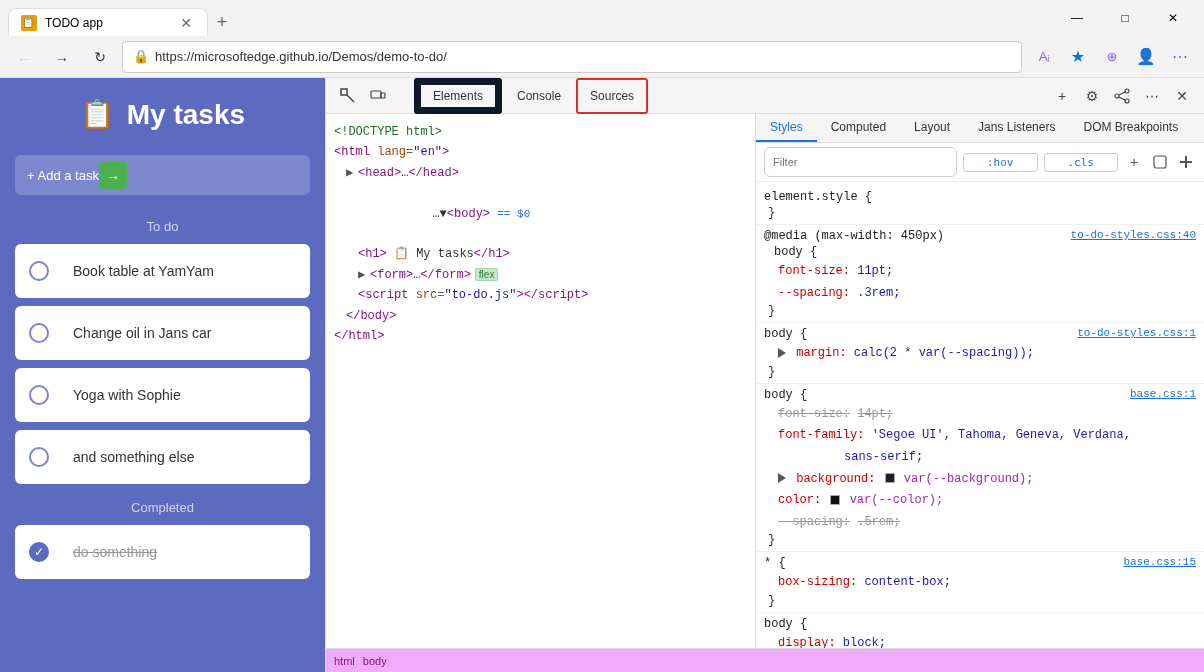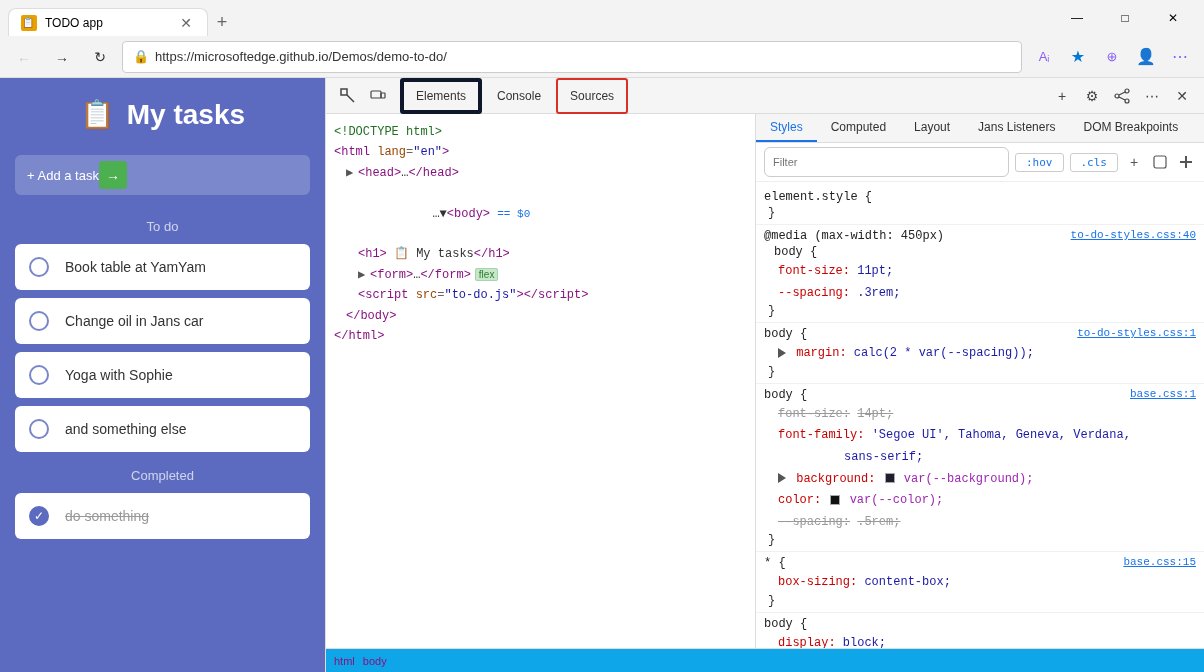--- a/index.html
+++ b/index.html
@@ -30,21 +30,21 @@
     .main-content { display: flex; flex: 1; overflow: hidden; }
 
     
     .todo-app { width: 325px; background: #5c6bc0; flex-shrink: 0; display: flex; flex-direction: column; padding: 20px 15px; color: white; overflow-y: auto; }
     .todo-header { display: flex; align-items: center; gap: 12px; margin-bottom: 24px; justify-content: center; }
     .todo-icon { font-size: 28px; }
     .todo-title { font-size: 28px; font-weight: bold; color: white; }
     .add-task-bar { background: rgba(255,255,255,0.2); border-radius: 6px; height: 40px; display: flex; align-items: center; padding: 0 12px; margin-bottom: 20px; cursor: pointer; }
     .add-task-arrow { background: #4caf50; border-radius: 4px; width: 28px; height: 28px; display: flex; align-items: center; justify-content: center; color: white; font-size: 14px; }
     .section-label { text-align: center; font-size: 13px; color: rgba(255,255,255,0.7); margin-bottom: 10px; margin-top: 4px; }
-    .task-item { background: white; border-radius: 6px; height: 46px; display: flex; align-items: center; padding: 12px 14px; gap: 16px; margin-bottom: 8px; cursor: pointer; }
+    .task-item { background: white; border-radius: 6px; height: 54px; display: flex; align-items: center; padding: 12px 14px; gap: 24px; margin-bottom: 8px; cursor: pointer; }
     .task-item.completed { background: white; }
     .task-circle { width: 20px; height: 20px; border-radius: 50%; border: 2px solid #7986cb; flex-shrink: 0; }
     .task-circle.done { background: #5c6bc0; border-color: #5c6bc0; display: flex; align-items: center; justify-content: center; color: white; font-size: 12px; }
     .task-text { font-size: 14px; color: #333; }
     .task-text.strikethrough { text-decoration: line-through; color: #999; }
     .completed-section { margin-top: 4px; }
 
     
     .devtools { flex: 1; background: white; display: flex; flex-direction: column; border-left: 1px solid #ddd; }
     .devtools-toolbar { background: #f5f5f5; border-bottom: 1px solid #ddd; height: 36px; display: flex; align-items: center; padding: 0 8px; gap: 2px; }
@@ -60,28 +60,28 @@
     .tag { color: #881280; }
     .attr-name { color: #994500; }
     .attr-val { color: #1a1aa6; }
     .comment { color: #236e25; }
     .equals-sign { color: #666; }
     .dt-arrow { display: inline-block; width: 12px; cursor: pointer; color: #555; }
     .dt-dollar { color: #1a73e8; font-size: 11px; }
     .flex-badge { background: #c8e6c9; color: #2e7d32; border: 1px solid #a5d6a7; border-radius: 2px; font-size: 10px; padding: 0 3px; margin-left: 4px; font-family: sans-serif; }
     .indent1 { padding-left: 12px; }
     .indent2 { padding-left: 24px; }
-    .breadcrumb-bar { background: #0ea5e9; border-top: 1px solid #ddd; height: 24px; display: flex; align-items: center; padding: 0 8px; gap: 4px; font-size: 11px; color: #666; }
+    .breadcrumb-bar { background: #f0abfc; border-top: 1px solid #ddd; height: 24px; display: flex; align-items: center; padding: 0 8px; gap: 4px; font-size: 11px; color: #666; }
     .breadcrumb-tag { color: #881280; cursor: pointer; }
     .styles-tabs { display: flex; border-bottom: 1px solid #ddd; background: #f5f5f5; height: 30px; align-items: flex-end; }
     .styles-tab { padding: 0 14px; height: 28px; display: flex; align-items: center; font-size: 12px; cursor: pointer; color: #333; border-bottom: 2px solid transparent; }
     .styles-tab.active { border-bottom: 2px solid #1a73e8; color: #1a73e8; }
     .styles-filter-bar { display: flex; align-items: center; padding: 4px 8px; border-bottom: 1px solid #eee; gap: 6px; background: white; }
     .styles-filter-input { flex: 1; border: 1px solid #ccc; border-radius: 6px; height: 30px; padding: 0 8px; font-size: 11px; }
-    .filter-btn { font-size: 11px; color: #1a73e8; cursor: pointer; border: 1px solid #ccc; border-radius: 3px; padding: 2px 10px; font-family: monospace; background: white; }
+    .filter-btn { font-size: 11px; color: #1a73e8; cursor: pointer; border: 1px solid #ccc; border-radius: 3px; padding: 2px 23px; font-family: monospace; background: white; }
     .styles-add-btn { width: 20px; height: 20px; display: flex; align-items: center; justify-content: center; cursor: pointer; font-size: 14px; color: #555; }
     .styles-content { padding: 4px 0; font-family: 'Consolas', 'Courier New', monospace; font-size: 12px; }
     .css-rule-block { padding: 4px 8px; border-bottom: 1px solid #f0f0f0; }
     .css-selector { color: #222; margin-bottom: 2px; }
     .css-source { float: right; color: #1a73e8; font-size: 11px; cursor: pointer; text-decoration: underline; }
     .css-prop { padding-left: 14px; color: #333; line-height: 1.8; }
     .css-prop-name { color: #c80000; }
     .css-prop-val { color: #1a1aa6; }
     .css-brace { color: #333; }
     .css-strikethrough { text-decoration: line-through; color: #999; }
@@ -173,21 +173,21 @@
               <rect x="1" y="1" width="6" height="6" stroke="#444" stroke-width="1.5" fill="none"></rect>
               <line x1="7" y1="7" x2="14" y2="14" stroke="#444" stroke-width="1.5"></line>
             </svg>
         </div>
         <div class="dt-icon-btn" title="Toggle responsive design mode">
           <svg width="16" height="16" viewBox="0 0 16 16" fill="none">
               <rect x="1" y="3" width="10" height="7" rx="1" stroke="#444" stroke-width="1.2" fill="none"></rect>
               <rect x="11" y="5" width="4" height="5" rx="0.5" stroke="#444" stroke-width="1.2" fill="none"></rect>
             </svg>
         </div>
-        <div class="devtools-tab active" style="border: 4px solid #0f172a; margin-left: 6px;">
+        <div class="devtools-tab active" style="border: 7px solid #0f172a; margin-left: 20px;">
           <span>Elements</span>
         </div>
         <div class="devtools-tab">
           <span>Console</span>
         </div>
         <div class="devtools-tab" style="border: 2px solid #d93025;">
           <span>Sources</span>
         </div>
         <div class="dt-icon-btn dt-more">+</div>
         <div class="dt-icon-btn">⚙</div>

